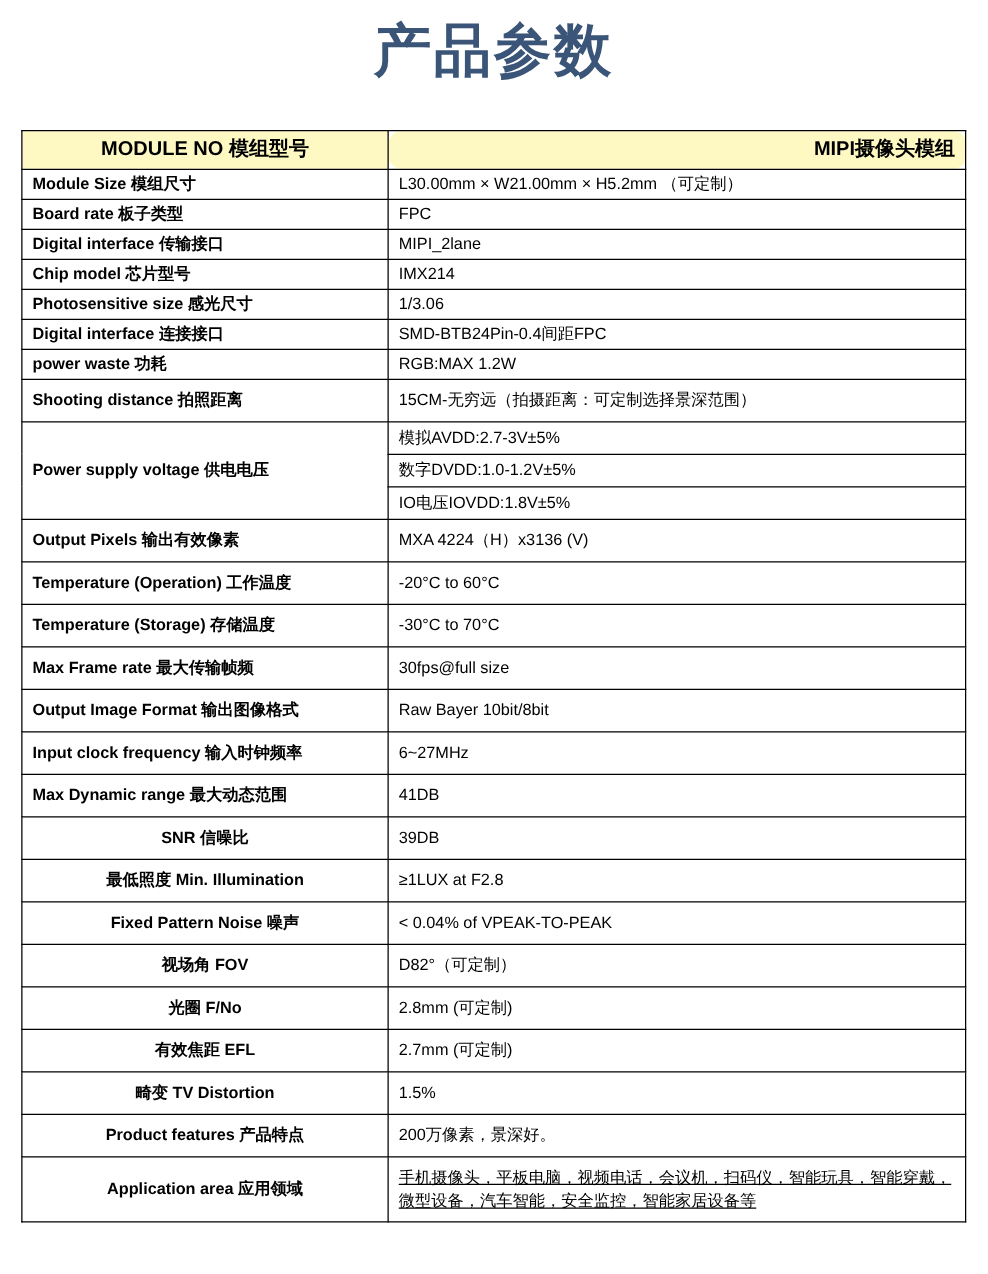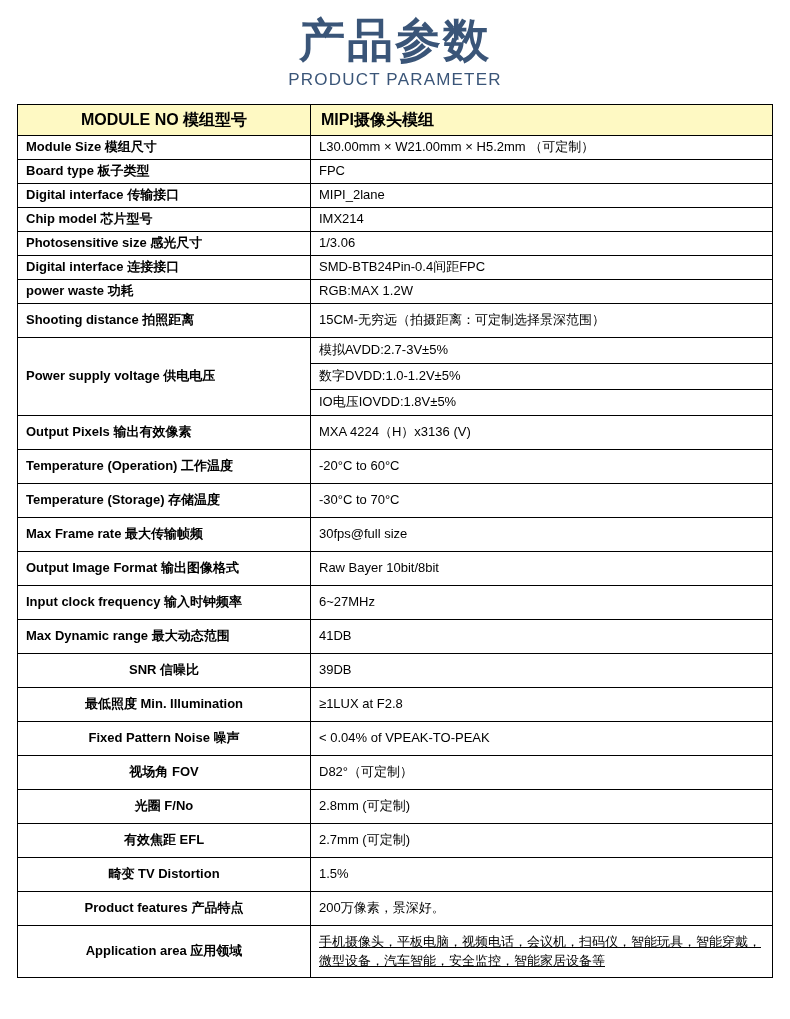--- a/index.html
+++ b/index.html
@@ -72,21 +72,21 @@
   
   .hdr td {
     background: #fef9c3;
     font-weight: 700;
     font-size: 16px;
     height: 29px;
     padding-top: 4px;
     padding-bottom: 4px;
   }
   .hdr .label-cell { text-align: center; }
-  .hdr .value-cell { text-align: left; padding-left: 10px; }
+  .hdr .value-cell { text-align: right; padding-left: 26px; border-radius: 10px; }
 
   
   .label-cell {
     font-weight: 700;
     font-size: 14.5px;
   }
   .label-cell.align-left   { text-align: left; }
   .label-cell.align-center { text-align: center; }
 
   
@@ -109,41 +109,40 @@
     text-decoration: underline;
   }
 </style>
 </head>
 <body>
 
 <div class="page">
 
   <div class="title-block">
     <div class="title-cn">产品参数</div>
-    <div class="title-en">PRODUCT PARAMETER</div>
   </div>
 
   <table class="spec-table">
     <colgroup>
       <col class="col-label">
       <col class="col-value">
     </colgroup>
     <tbody>
 
       <tr class="hdr">
         <td class="label-cell">MODULE NO  模组型号</td>
         <td class="value-cell">MIPI摄像头模组</td>
       </tr>
 
       <tr class="compact">
         <td class="label-cell align-left">Module Size          模组尺寸</td>
         <td class="value-cell">L30.00mm × W21.00mm × H5.2mm （可定制）</td>
       </tr>
       <tr class="compact">
-        <td class="label-cell align-left">Board type           板子类型</td>
+        <td class="label-cell align-left">Board rate           板子类型</td>
         <td class="value-cell">FPC</td>
       </tr>
       <tr class="compact">
         <td class="label-cell align-left">Digital interface      传输接口</td>
         <td class="value-cell">MIPI_2lane</td>
       </tr>
       <tr class="compact">
         <td class="label-cell align-left">Chip model           芯片型号</td>
         <td class="value-cell">IMX214</td>
       </tr>

